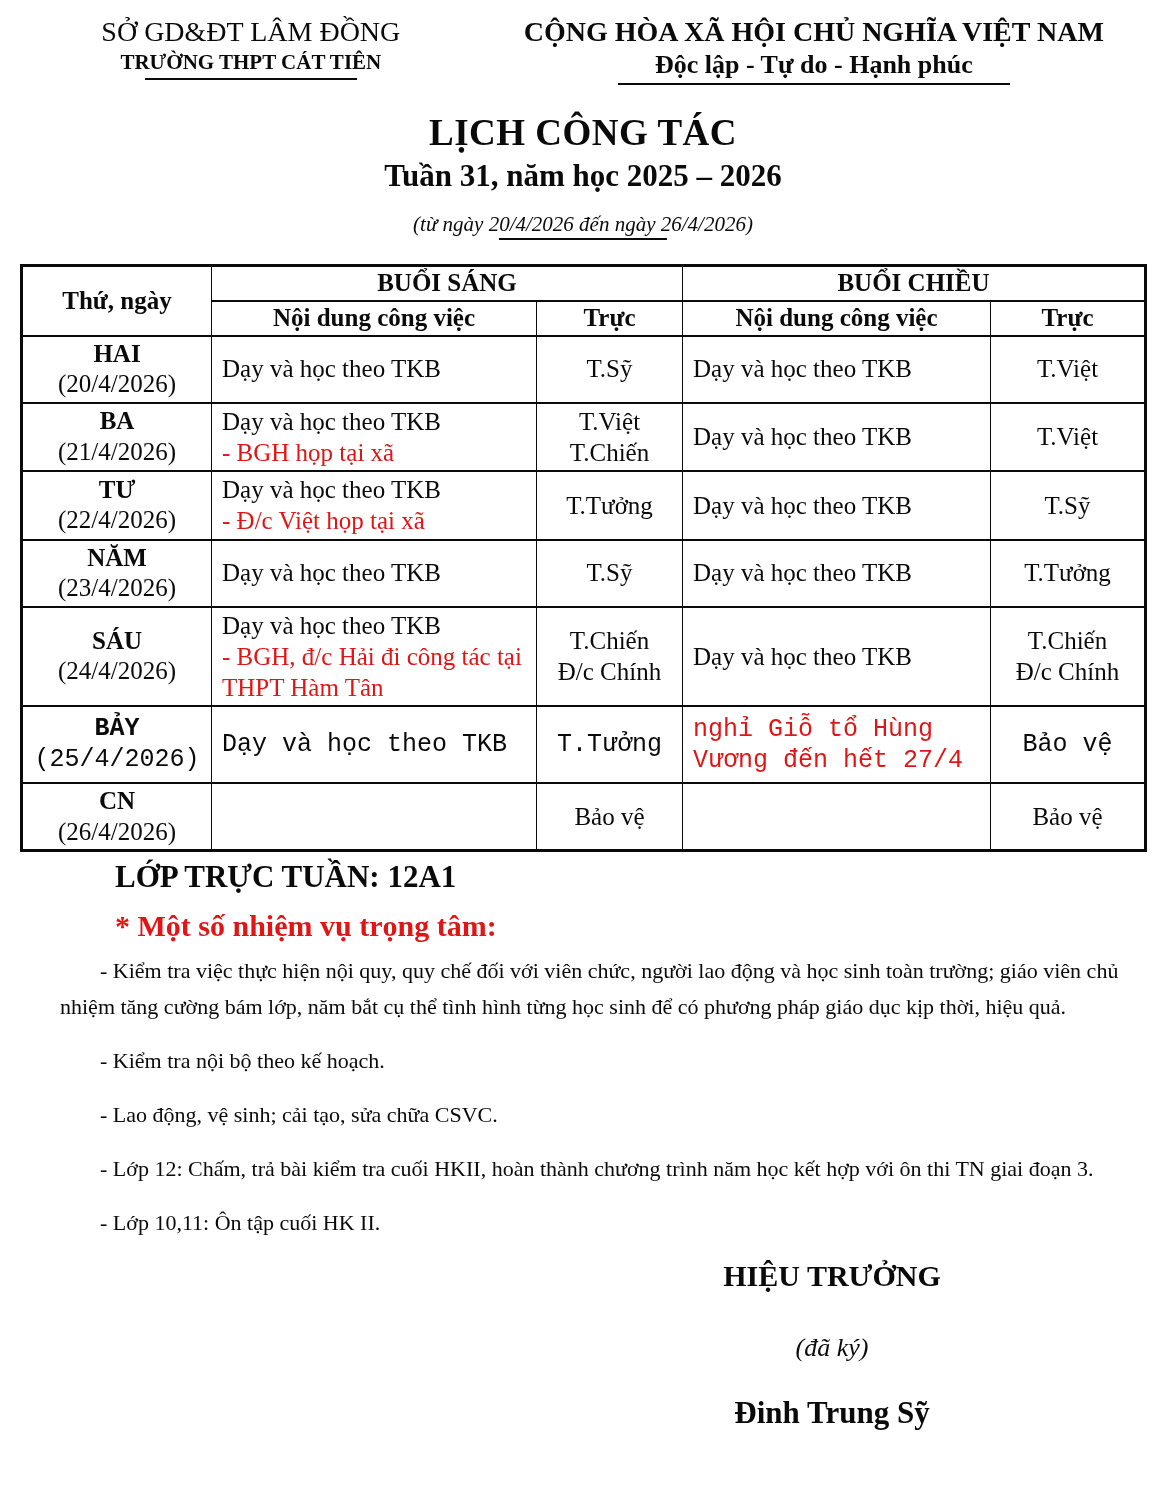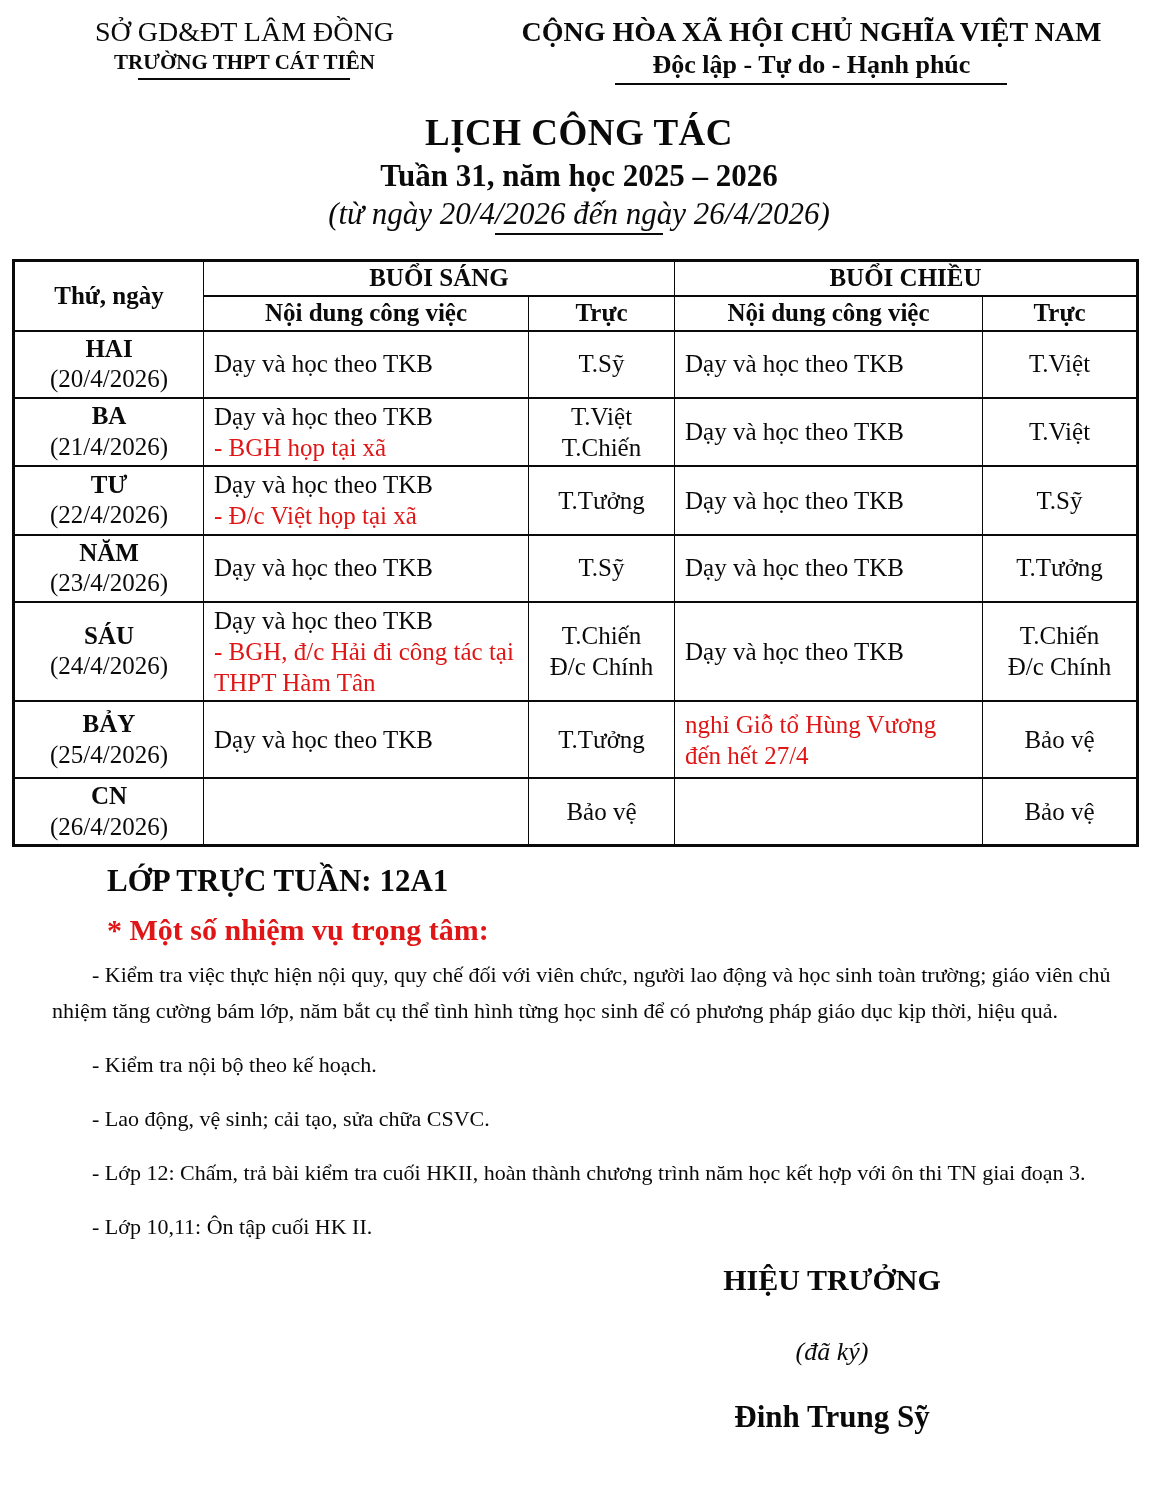--- a/index.html
+++ b/index.html
@@ -1,68 +1,68 @@
 <!DOCTYPE html>
 <html lang="vi" style="--accent: #e01616; --ink: #0a0a0a;"><head>
 <meta charset="utf-8">
 <style>
   * { margin: 0; padding: 0; box-sizing: border-box; }
   html, body { background: #ffffff; }
   .page {
     width: 1166px; height: 1500px; background: #ffffff;
     color: #0a0a0a; font-family: "Liberation Serif", serif;
-    padding: 16px 20px 0 12px; overflow: hidden; position: relative;
+    padding: 16px 20px 0 20px; overflow: hidden; position: relative;
   }
   :root { --accent: #e01616; --ink: #0a0a0a; }
 
   
   .doc-header { display: flex; align-items: flex-start; }
   .hdr-left  { width: 41%; text-align: center; }
   .hdr-right { width: 59%; text-align: center; }
   .hdr-left .line1  { font-size: 28px; }
   .hdr-left .line2  { font-size: 21px; font-weight: bold; margin-top: 2px; }
   .hdr-right .line1 { font-size: 28px; font-weight: bold; }
   .hdr-right .line2 { font-size: 26px; font-weight: bold; margin-top: 2px; }
   .hdr-underline { height: 0; border-bottom: 2px solid var(--ink); margin: 3px auto 0 auto; }
   .u-school { width: 212px; }
   .u-motto  { width: 392px; }
 
   
   .title-block { text-align: center; margin-top: 26px; }
   .title-main { font-size: 37px; font-weight: bold; letter-spacing: 0.5px; }
   .title-sub  { font-size: 31px; font-weight: bold; margin-top: 4px; }
-  .title-date { font-size: 31px; font-style: italic; margin-top: 2px; }
+  .title-date { font-size: 21px; font-style: italic; margin-top: 18px; }
   .u-date { width: 168px; height: 0; border-bottom: 2px solid var(--ink); margin: 1px auto 0 auto; }
 
   
   table.schedule {
     border-collapse: collapse; table-layout: fixed;
     width: 1124px; margin-top: 24px; border: 3px solid var(--ink);
   }
   .schedule th, .schedule td {
     border-style: solid; border-color: var(--ink);
     border-width: 2px 1px; font-size: 25px; padding: 2px 10px;
     vertical-align: middle; overflow: hidden;
   }
   .schedule thead tr { height: 35px; }
   .schedule thead th { font-weight: bold; text-align: center; padding: 1px 4px; }
   .schedule tbody tr { height: 67px; }
   .schedule tbody tr:nth-child(2) { height: 68px; }
   .schedule tbody tr:nth-child(3) { height: 68px; }
   .schedule tbody tr:nth-child(5) { height: 95px; }
-  .schedule tbody tr:nth-child(6) { height: 77px; }
+  .schedule tbody tr:nth-child(6) { height: 77px; font-family: Liberation Mono, monospace; }
   .schedule tbody tr:nth-child(7) { height: 66px; }
   td.c-day { text-align: center; line-height: 1.22; }
   td.c-day .day-name { font-weight: bold; }
   td.c-content { text-align: left; line-height: 1.25; }
   td.c-duty { text-align: center; line-height: 1.25; }
   .red { color: var(--accent); }
 
   
-  .duty-class { font-size: 31px; font-weight: bold; margin: 16px 0 0 95px; }
+  .duty-class { font-size: 31px; font-weight: bold; margin: 7px 0 0 95px; }
   .tasks-heading { color: var(--accent); font-size: 30px; font-weight: bold; margin: 14px 0 0 95px; }
   .tasks { margin-top: 10px; }
   .tasks p {
     font-size: 22px; line-height: 36px; margin: 0 0 18px 40px;
     text-indent: 40px; width: 1086px;
   }
 
   
   .signature { width: 620px; margin-left: auto; margin-right: 4px; text-align: center; margin-top: 12px; }
   .sig-title { font-size: 30px; font-weight: bold; }

